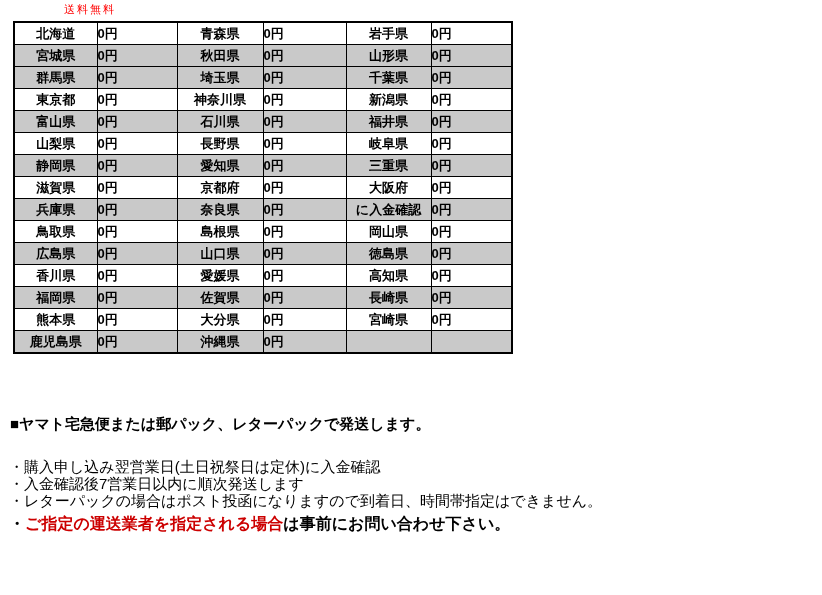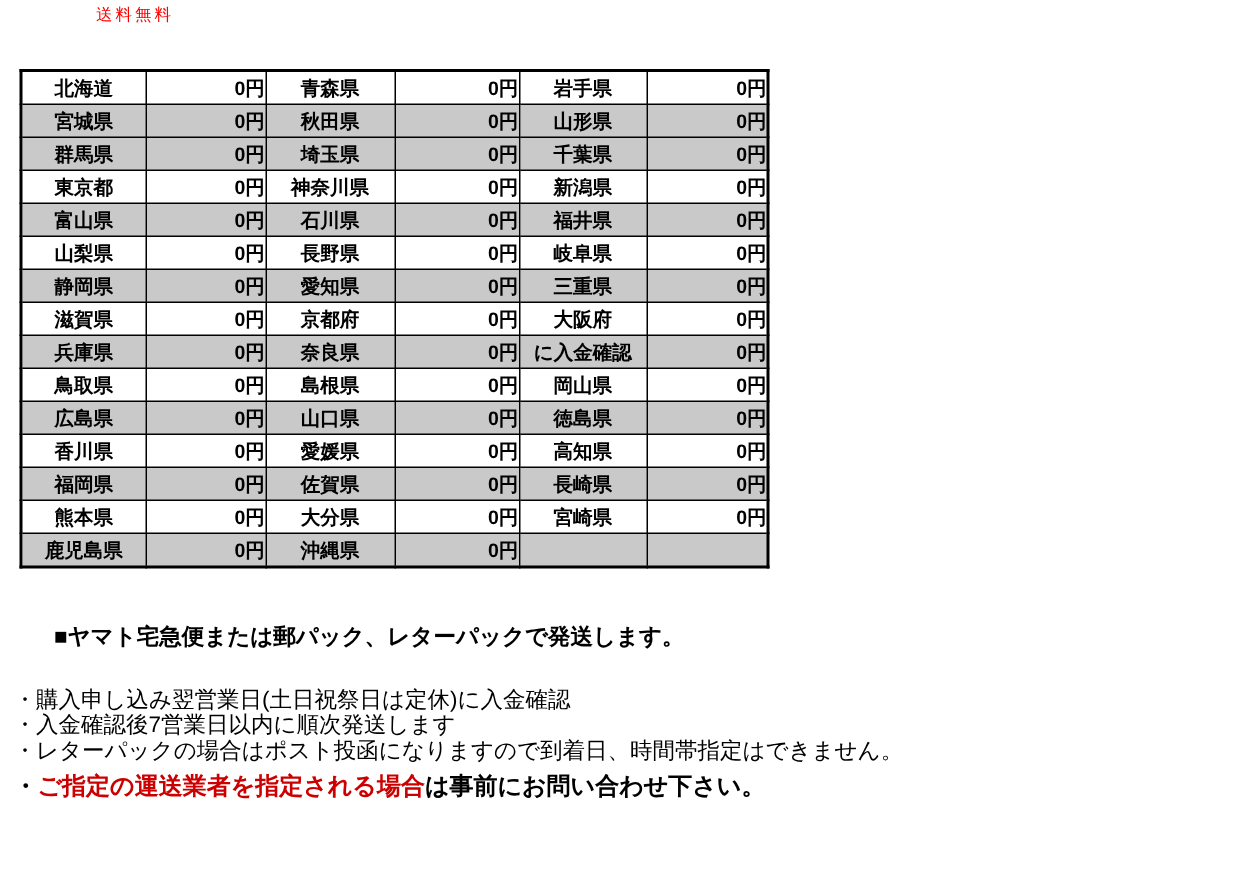--- a/index.html
+++ b/index.html
@@ -28,44 +28,42 @@
     font-weight: normal;
     white-space: nowrap;
   }
 
   table.fee-table {
     position: absolute;
     left: 13px; top: 21px;
     border-collapse: collapse;
     table-layout: fixed;
     border: 2px solid var(--border-col);
-    margin-top: 25px;
   }
   table.fee-table td {
     border: 1px solid var(--border-col);
     height: 21px;
     padding: 0;
     font-weight: bold;
     font-size: 13px;
     line-height: 21px;
     vertical-align: middle;
     overflow: hidden;
     white-space: nowrap;
   }
   table.fee-table tr.alt { background: var(--alt-gray); padding-left: 20px; }
   td.pref { text-align: center; }
-  td.fee  { text-align: right; padding-left: 9px; font-size: 12px; }
+  td.fee  { text-align: left; padding-left: 9px; font-size: 12px; }
 
   .notes-heading {
     position: absolute;
     left: 10px; top: 415px;
     font-size: 15px;
     font-weight: bold;
     white-space: nowrap;
-    margin-left: 26px;
   }
   .bullets {
     position: absolute;
     left: 9px; top: 458px;
     font-size: 15px;
     font-weight: normal;
     line-height: 17px;
     white-space: nowrap;
   }
   .courier-bullet {

